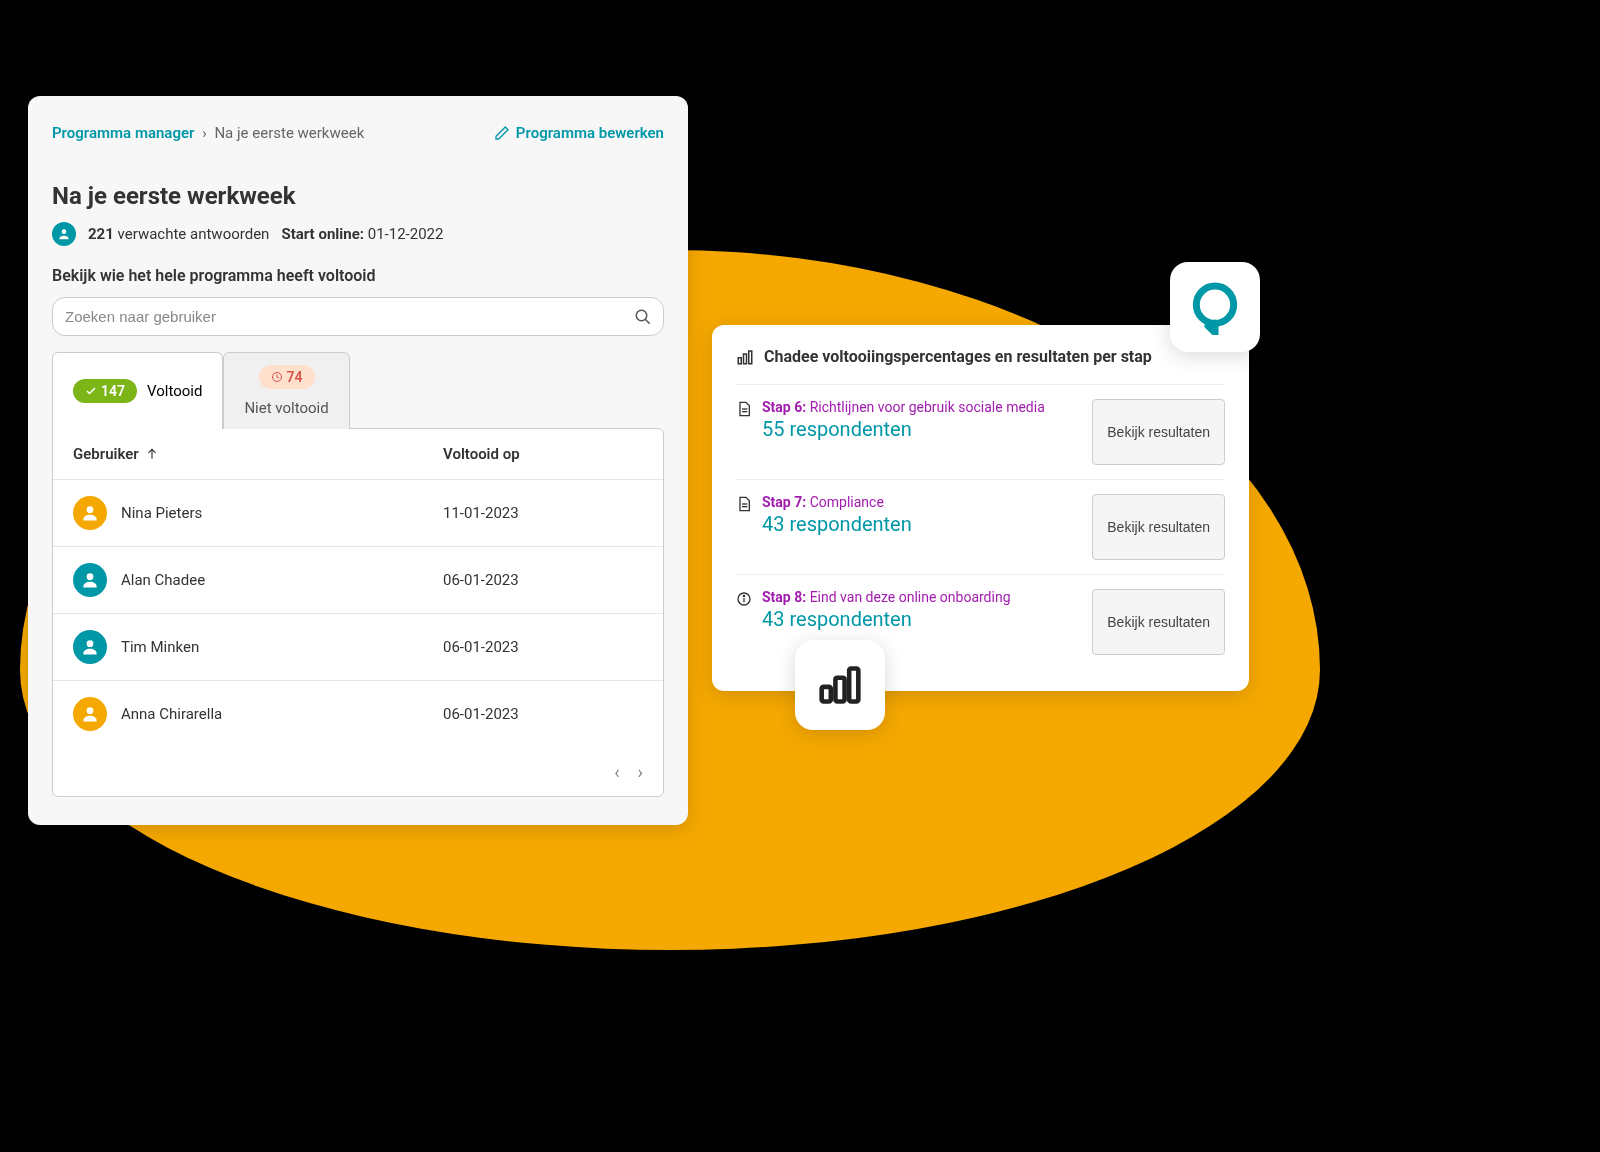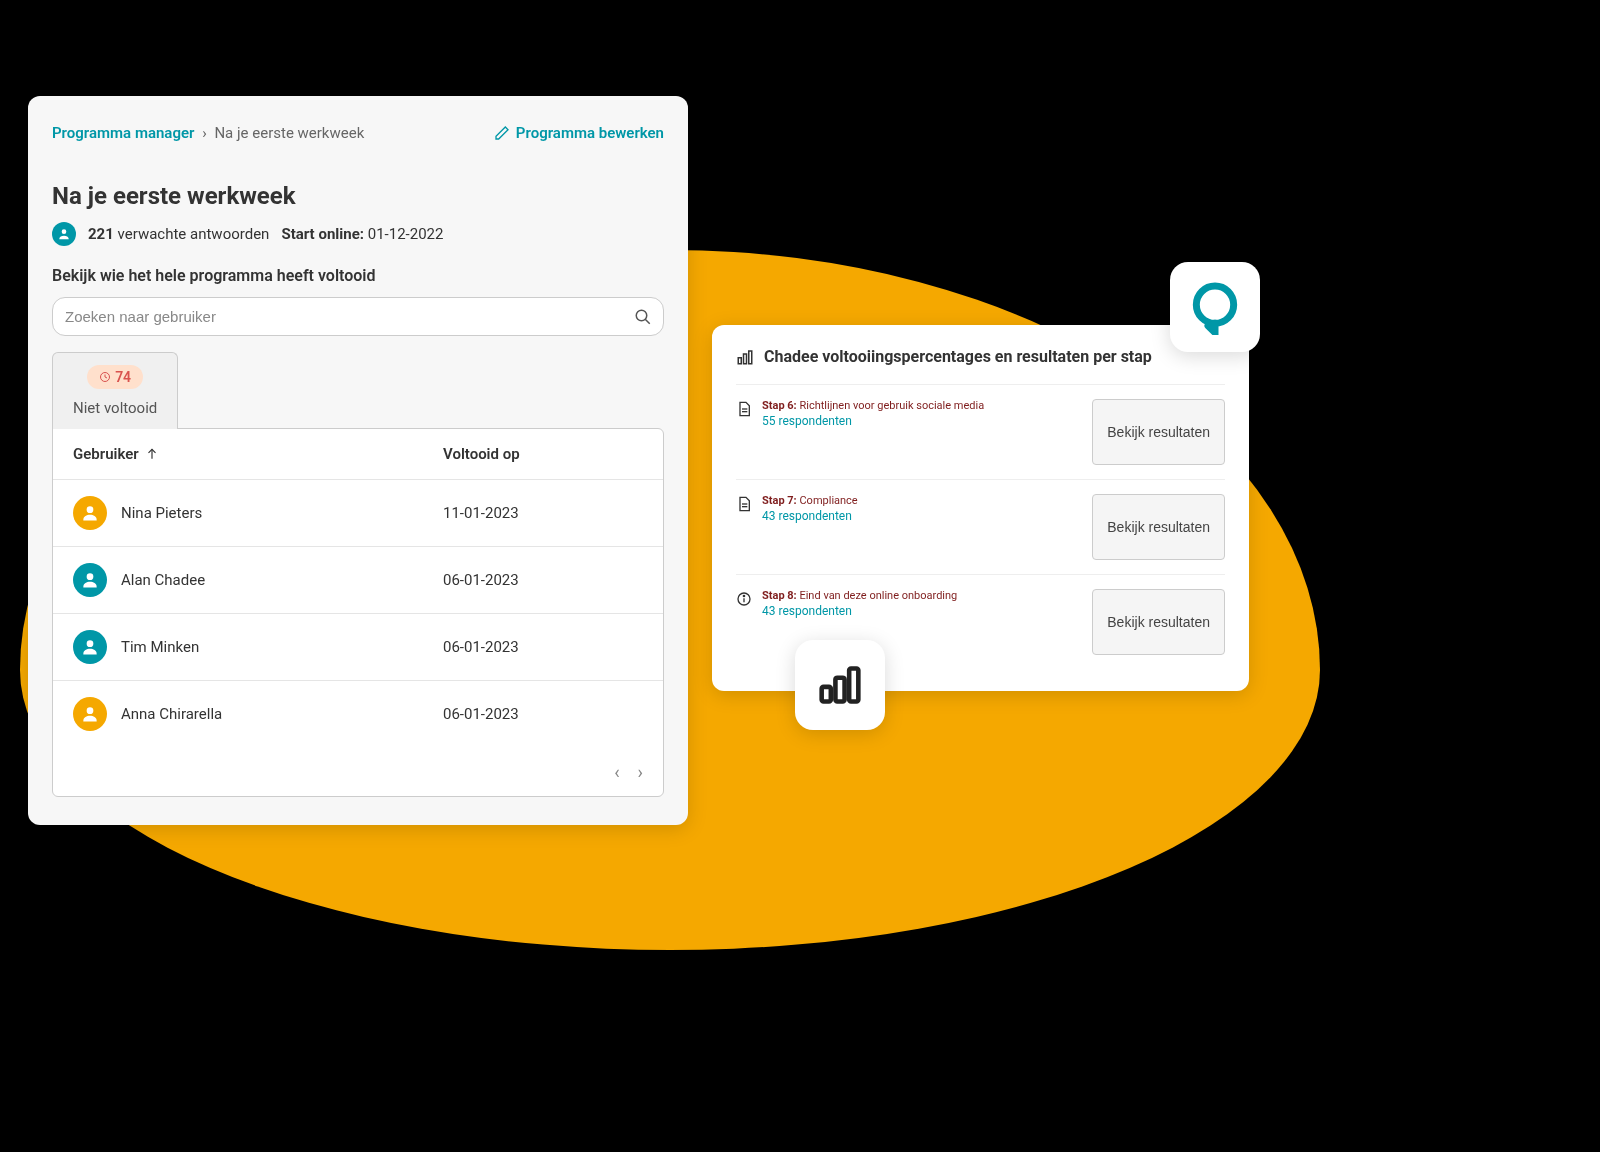--- a/index.html
+++ b/index.html
@@ -146,23 +146,23 @@
     margin-bottom: 18px;
   }
   .side-header svg { width: 18px; height: 18px; }
   .step-row {
     display: flex; justify-content: space-between; align-items: flex-start;
     padding: 14px 0; border-top: 1px solid #eee;
   }
   .step-row:first-of-type { border-top: 1px solid #eee; }
   .step-left { display: flex; gap: 10px; align-items: flex-start; flex: 1; }
   .step-icon { width: 16px; height: 16px; margin-top: 2px; flex-shrink: 0; }
-  .step-text { font-size: 11px; color: #7f1d1d; }
+  .step-text { font-size: 14px; color: #a21caf; }
   .step-text strong { font-weight: 700; }
-  .step-respondents { color: #0097a7; font-size: 12px; margin-top: 2px; }
+  .step-respondents { color: #0097a7; font-size: 20px; margin-top: 2px; }
   .result-btn {
     border: 1px solid #ccc; background: #f5f5f5; color: #444;
     padding: 24px 14px; border-radius: 4px; font-size: 14px; cursor: pointer;
     flex-shrink: 0;
   }
 
   .logo-card {
     left: 1170px; top: 262px; width: 90px; height: 90px;
     border-radius: 18px; display: flex; align-items: center; justify-content: center;
   }
@@ -216,20 +216,29 @@
 
   <div class="search-wrap">
     <input class="search-input" type="text" placeholder="Zoeken naar gebruiker" style="">
     <svg class="search-icon" viewBox="0 0 24 24" fill="none" stroke="#555" stroke-width="2">
         <circle cx="10" cy="10" r="7"></circle>
         <line x1="21" y1="21" x2="15" y2="15"></line>
       </svg>
   </div>
 
   <div class="tabs">
+    <div class="tab">
+      <span class="tab-badge badge-green">
+        <svg viewBox="0 0 24 24" fill="none" stroke="#fff" stroke-width="3">
+            <polyline points="4,12 9,17 20,6"></polyline>
+          </svg>
+        <span>147</span>
+      </span>
+      <span>Voltooid</span>
+    </div>
     <div class="tab inactive">
       <span class="tab-badge badge-orange">
         <svg viewBox="0 0 24 24" fill="none" stroke="#d9534f" stroke-width="2">
             <circle cx="12" cy="12" r="9"></circle>
             <line x1="12" y1="7" x2="12" y2="12"></line>
             <line x1="12" y1="12" x2="16" y2="14"></line>
           </svg>
         <span>74</span>
       </span>
       <span>Niet voltooid</span>

